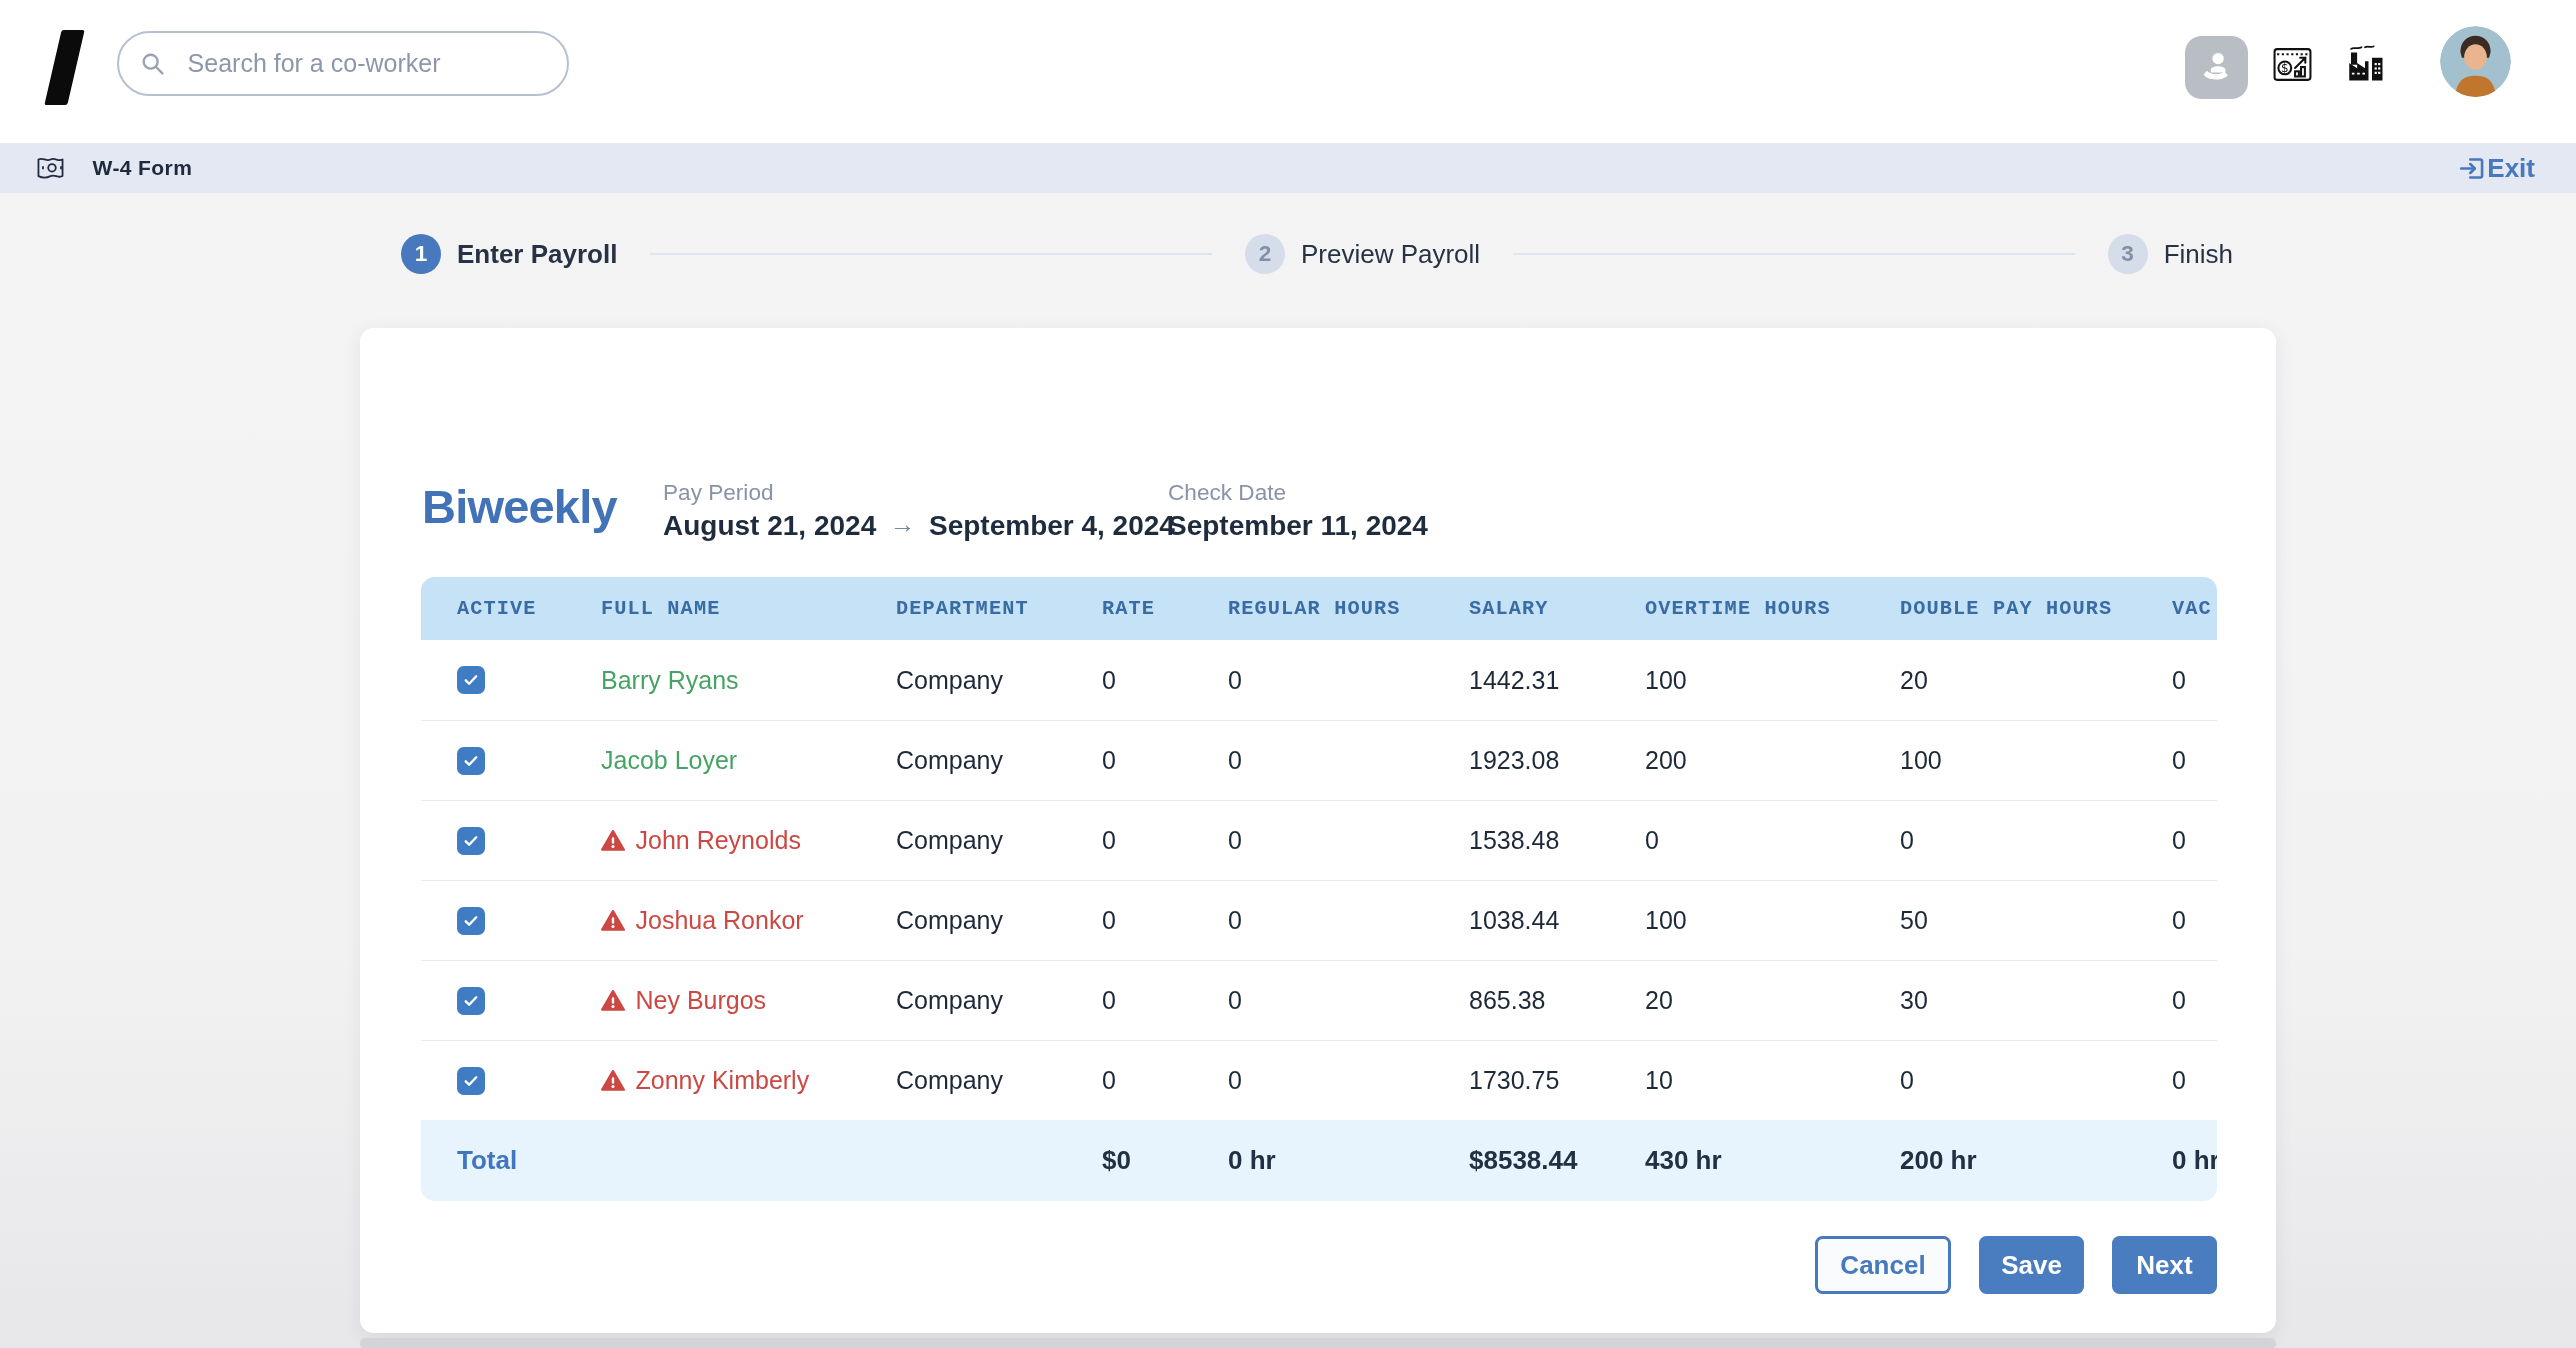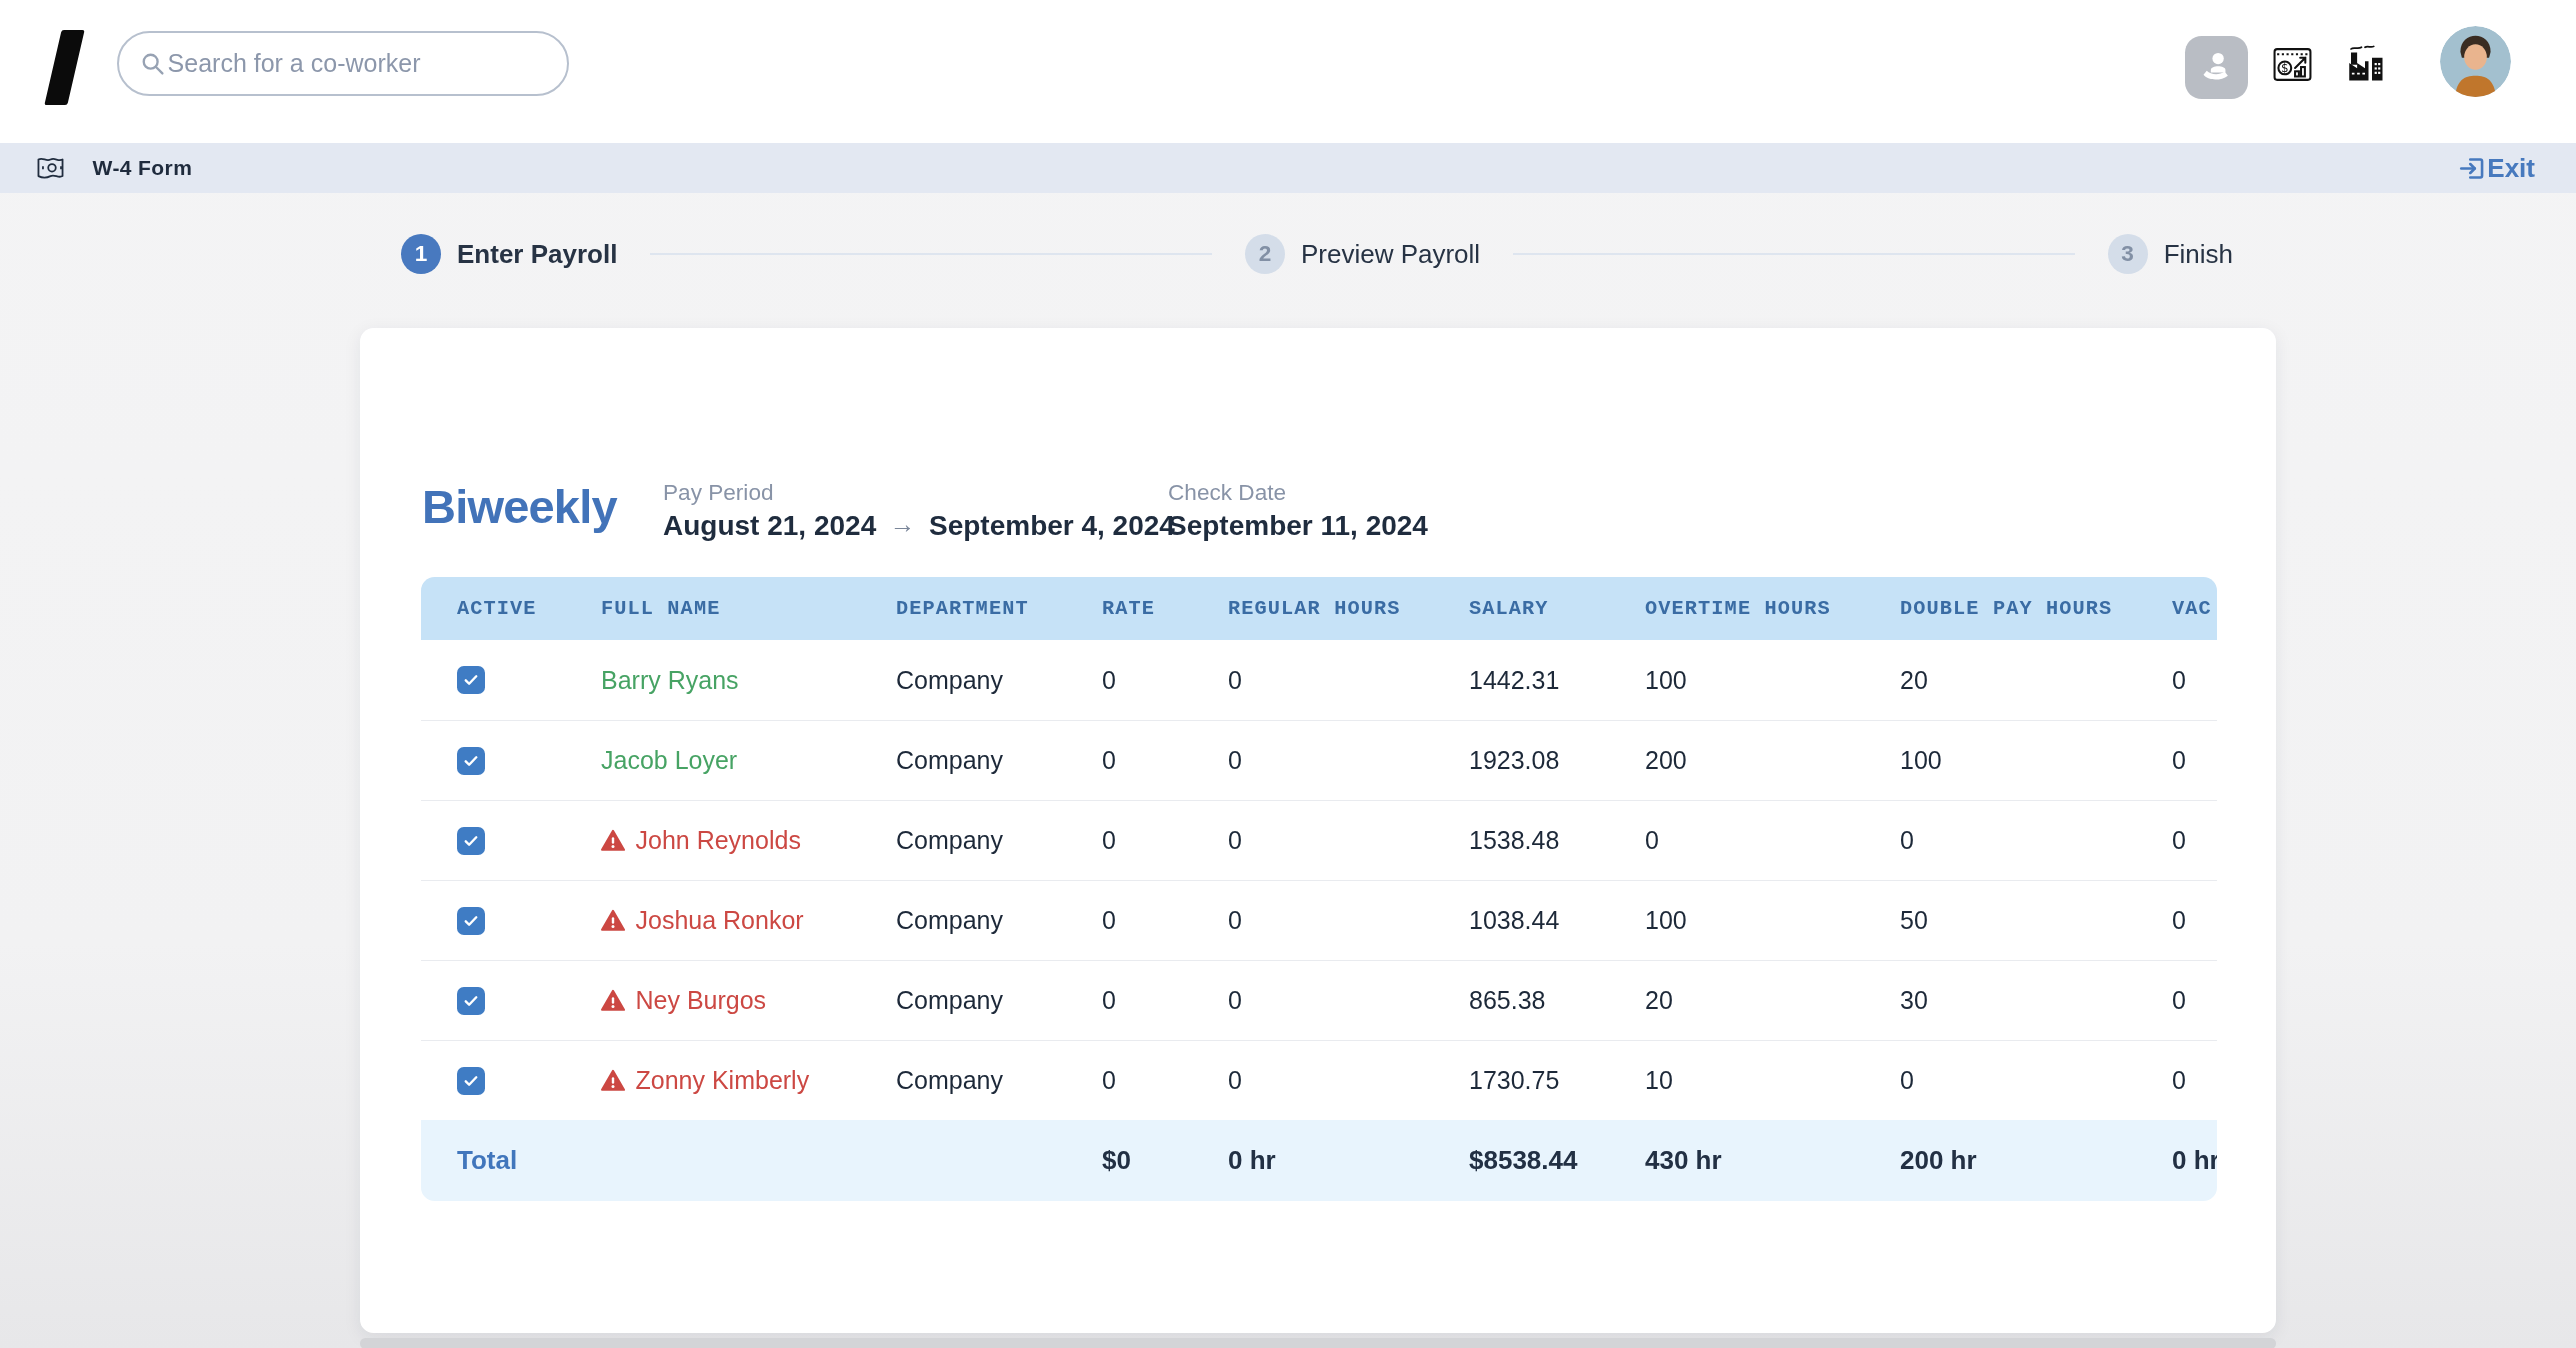--- a/index.html
+++ b/index.html
@@ -3,21 +3,21 @@
 <meta charset="utf-8">
 <style>
   * { margin:0; padding:0; box-sizing:border-box; }
   html,body { width:2576px; height:1348px; overflow:hidden;
     font-family:"Liberation Sans","DejaVu Sans",sans-serif; }
   body { background:linear-gradient(180deg,#F4F4F5 0%,#F2F2F3 70%,#E7E7E9 100%); position:relative; }
 
   
   .topbar { position:absolute; left:0; top:0; width:2576px; height:143px; background:#FFFFFF; }
   .logo { position:absolute; left:53px; top:30px; width:22.6px; height:75px; background:#0B0B0B; transform:skewX(-13deg); border-radius:2.3px; }
-  .search { position:absolute; left:117px; top:31px; width:452px; height:65px; border:2.3px solid #B7C0CE; border-radius:35px; background:#fff; display:flex; align-items:center; padding:0 21px; gap:2px; }
+  .search { position:absolute; left:117px; top:31px; width:452px; height:65px; border:2.3px solid #B7C0CE; border-radius:35px; background:#fff; display:flex; align-items:center; padding:0 21px; gap:22px; }
   .search input { border:none; outline:none; flex:1; font-size:25px; color:#3A4threads557; font-family:inherit; background:transparent; }
   .search input::placeholder { color:#8C97AB; }
   .iconbtn { position:absolute; display:flex; align-items:center; justify-content:center; cursor:pointer; }
   .btn-gray { left:2185px; top:36px; width:63px; height:63px; background:#B9BDC4; border-radius:16.6px; }
   .btn-chart { left:2272px; top:44px; width:41px; height:41px; }
   .btn-factory { left:2344px; top:42px; width:42px; height:42px; }
   .avatar { position:absolute; left:2440px; top:25.6px; width:71px; height:71px; border-radius:50%; overflow:hidden; cursor:pointer; }
 
   
   .w4bar { position:absolute; left:0; top:143px; width:2576px; height:50px; background:#E3E8F2; display:flex; align-items:center; padding-left:36px; gap:16.6px; }
@@ -347,16 +347,21 @@
       <div></div>
       <div>$0</div>
       <div>0 hr</div>
       <div>$8538.44</div>
       <div>430 hr</div>
       <div>200 hr</div>
       <div>0 hr</div>
     </div>
   </div>
 
+  <div class="actions">
+    <button class="btn btn-outline">Cancel</button>
+    <button class="btn btn-solid">Save</button>
+    <button class="btn btn-solid">Next</button>
+  </div>
 </div>
 
 <div class="hscrollbar"></div>
 
 
 </body></html>

